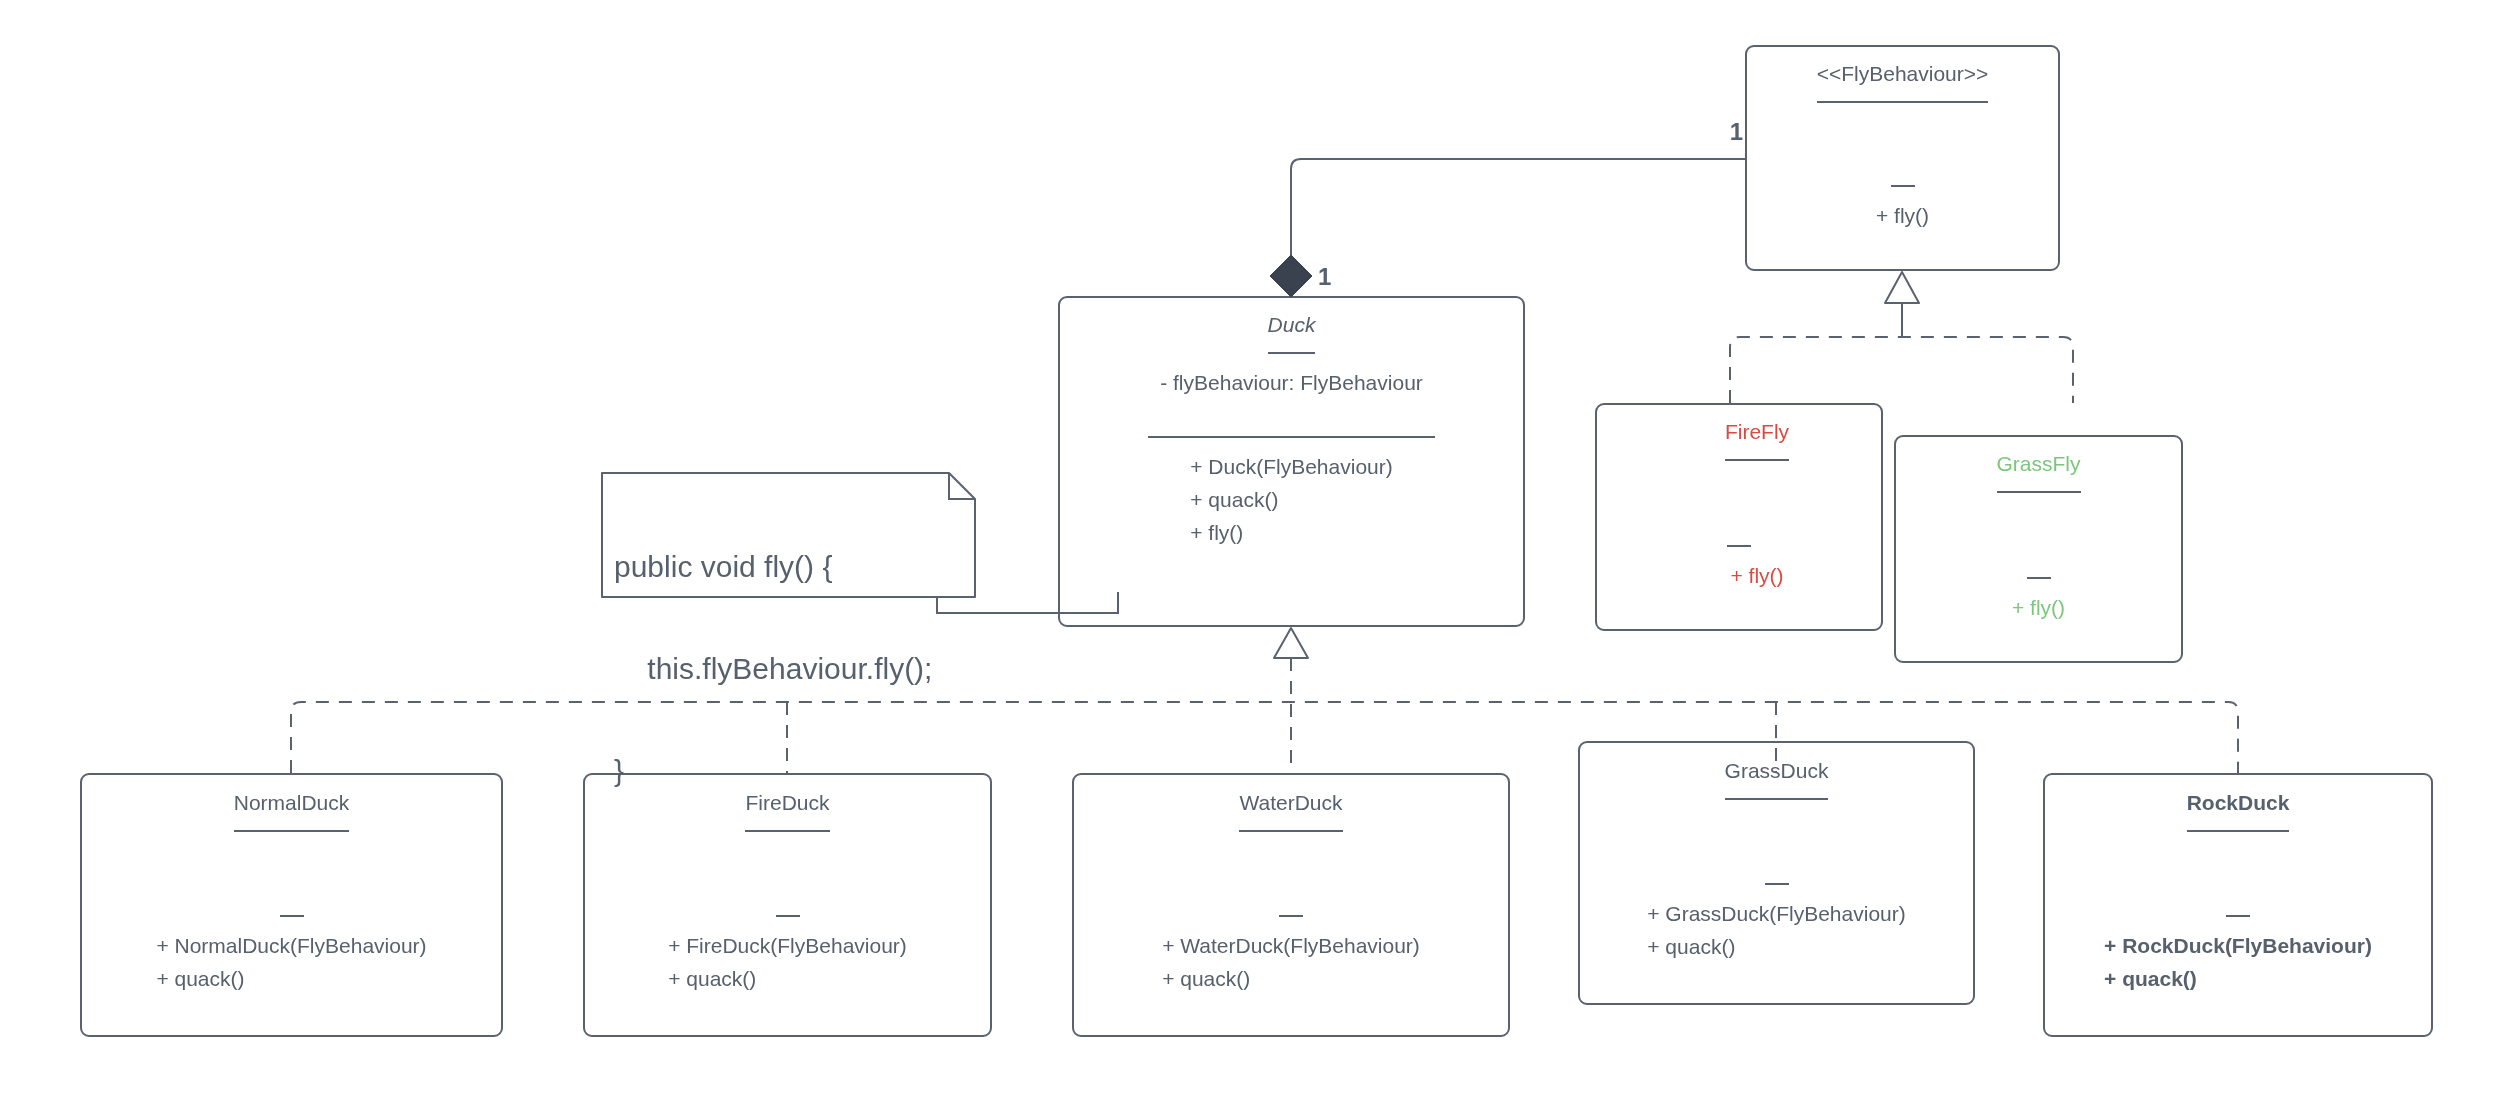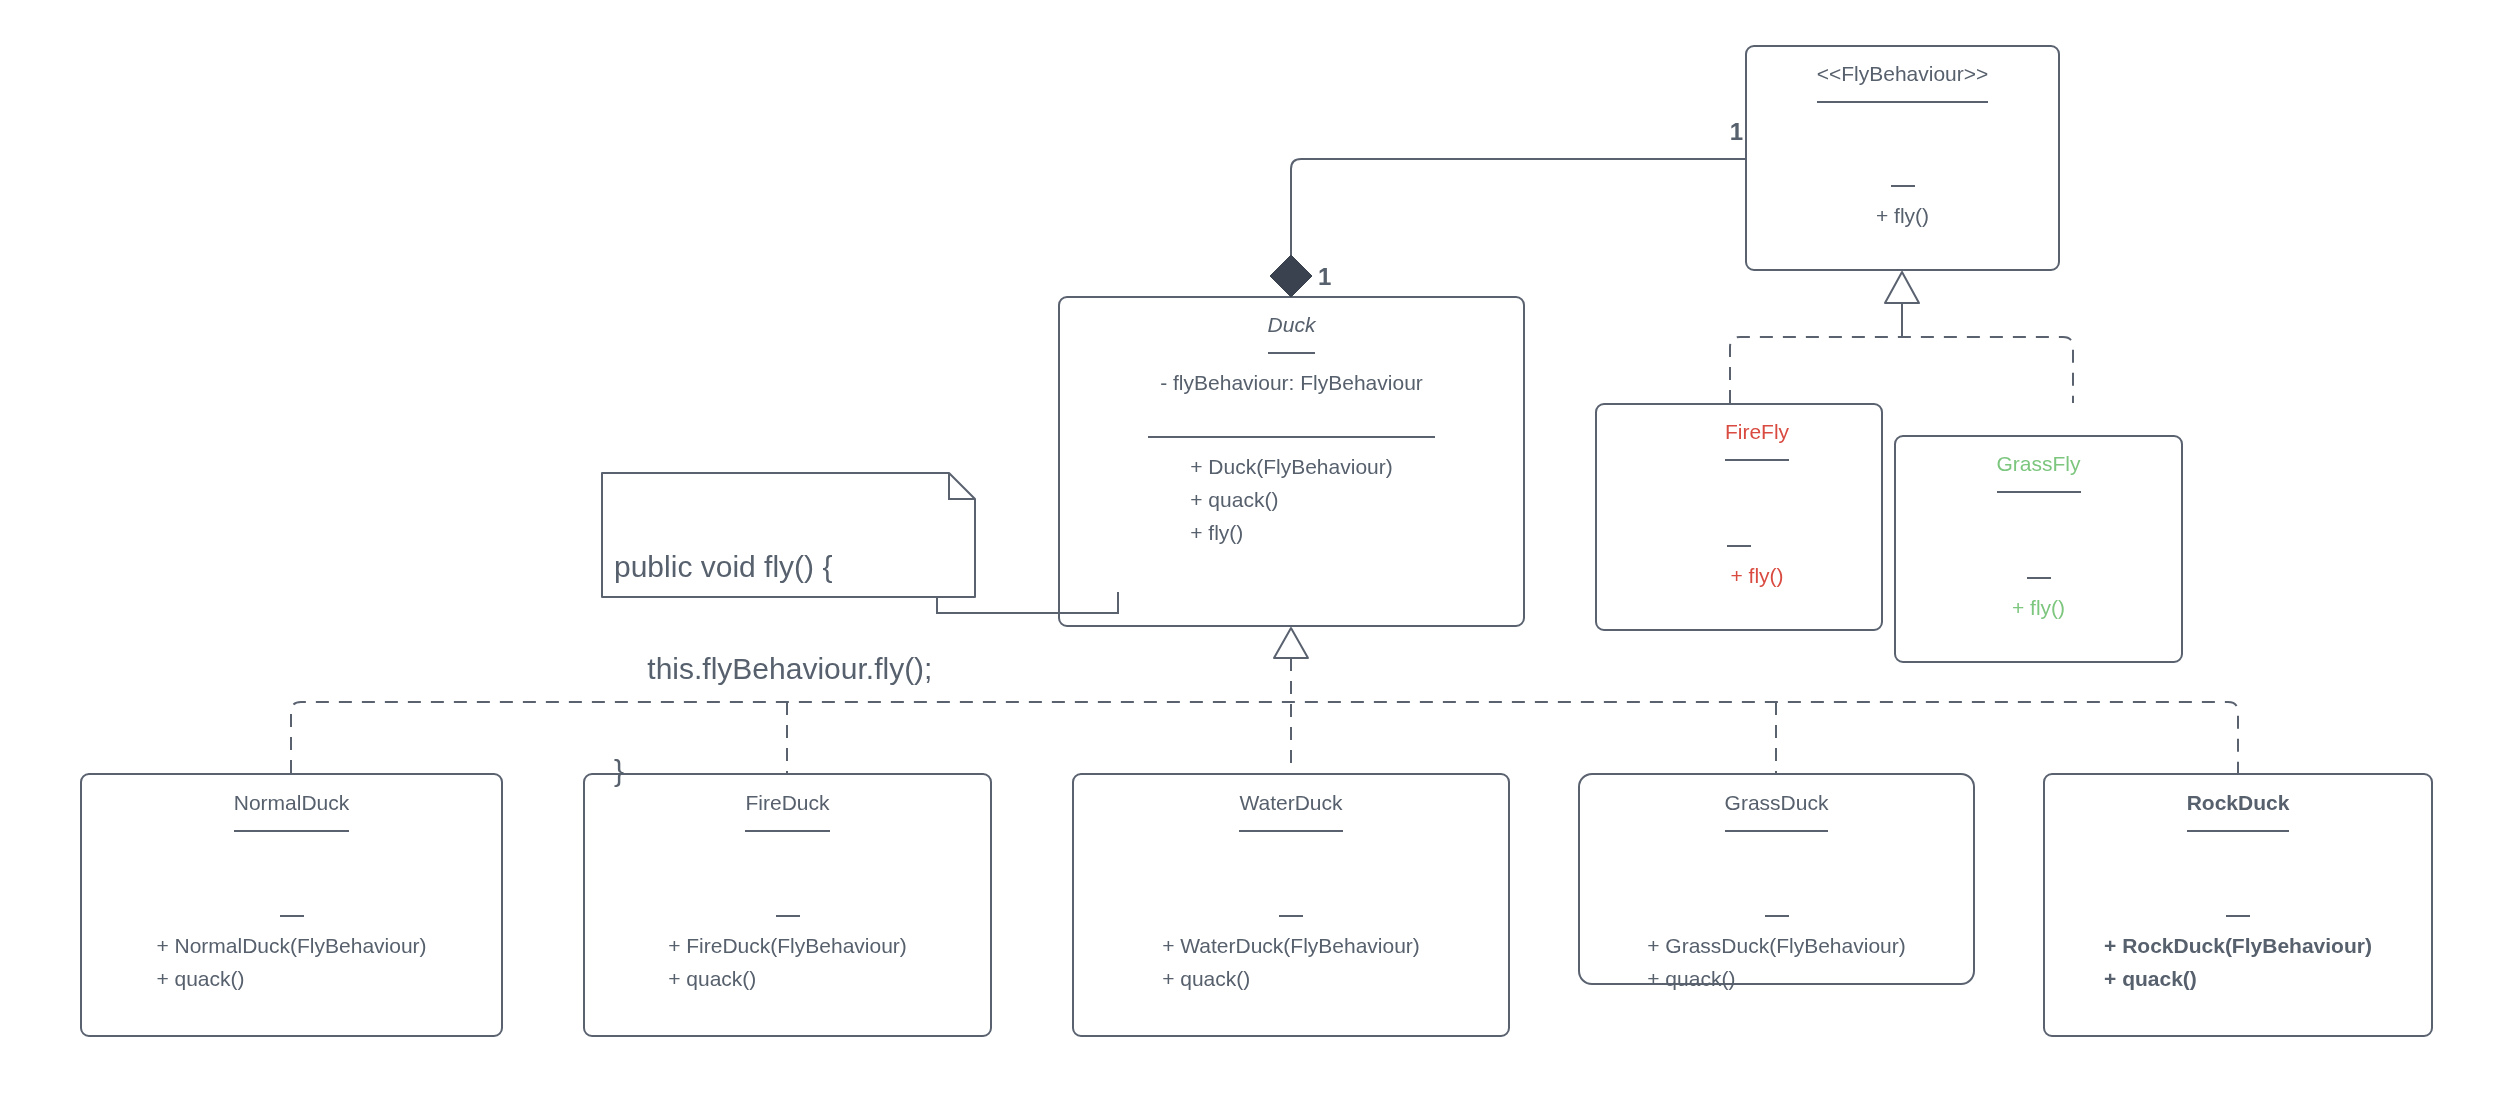--- a/index.html
+++ b/index.html
@@ -168,21 +168,21 @@
 
   <div class="class-box" style="left:1072px; top:773px; width:438px; height:264px;">
     <div class="cb-title" style="height:57px;">WaterDuck</div>
     <div class="cb-attrs" style="height:85px;"></div>
     <div class="cb-methods">
       <div class="tline">+ WaterDuck(FlyBehaviour)</div>
       <div class="tline">+ quack()</div>
     </div>
   </div>
 
-  <div class="class-box" style="left:1578px; top:773px; width:397px; height:212px;border-radius:14px;">
+  <div class="class-box" style="left:1578px; top:741px; width:397px; height:264px;">
     <div class="cb-title" style="height:57px;">GrassDuck</div>
     <div class="cb-attrs" style="height:85px;"></div>
     <div class="cb-methods">
       <div class="tline">+ GrassDuck(FlyBehaviour)</div>
       <div class="tline">+ quack()</div>
     </div>
   </div>
 
   <div class="class-box" style="left:2043px; top:773px; width:390px; height:264px;font-weight:bold;">
     <div class="cb-title" style="height:57px;">RockDuck</div>

